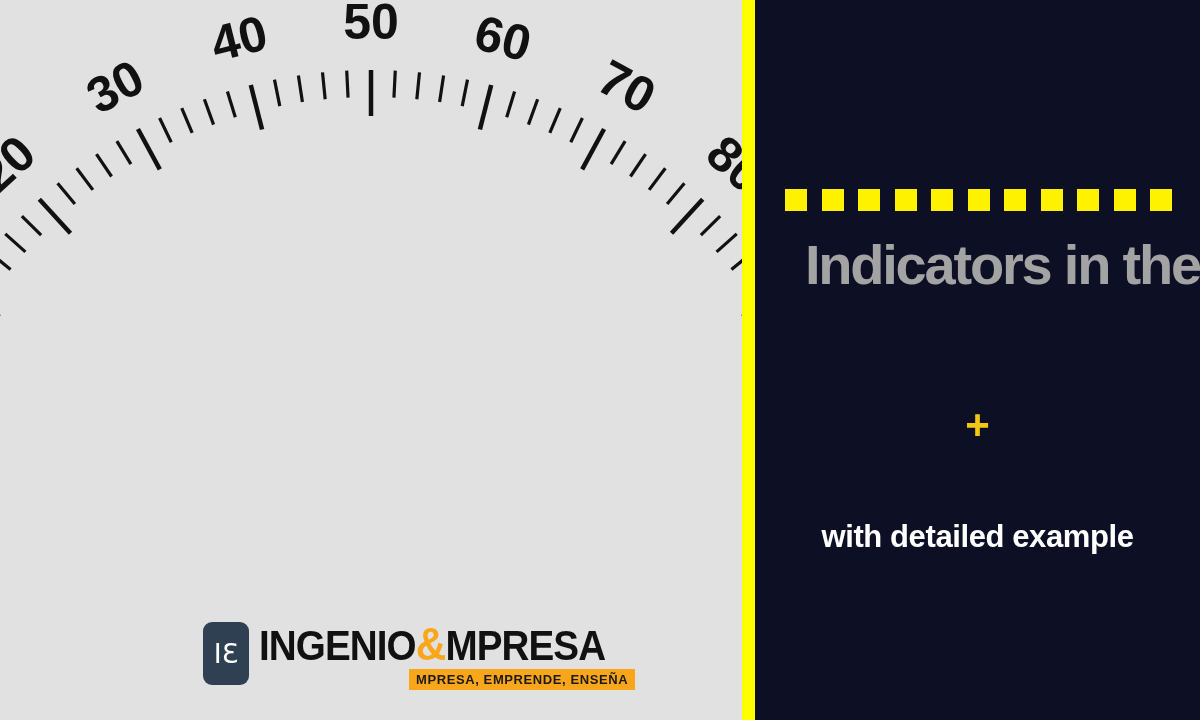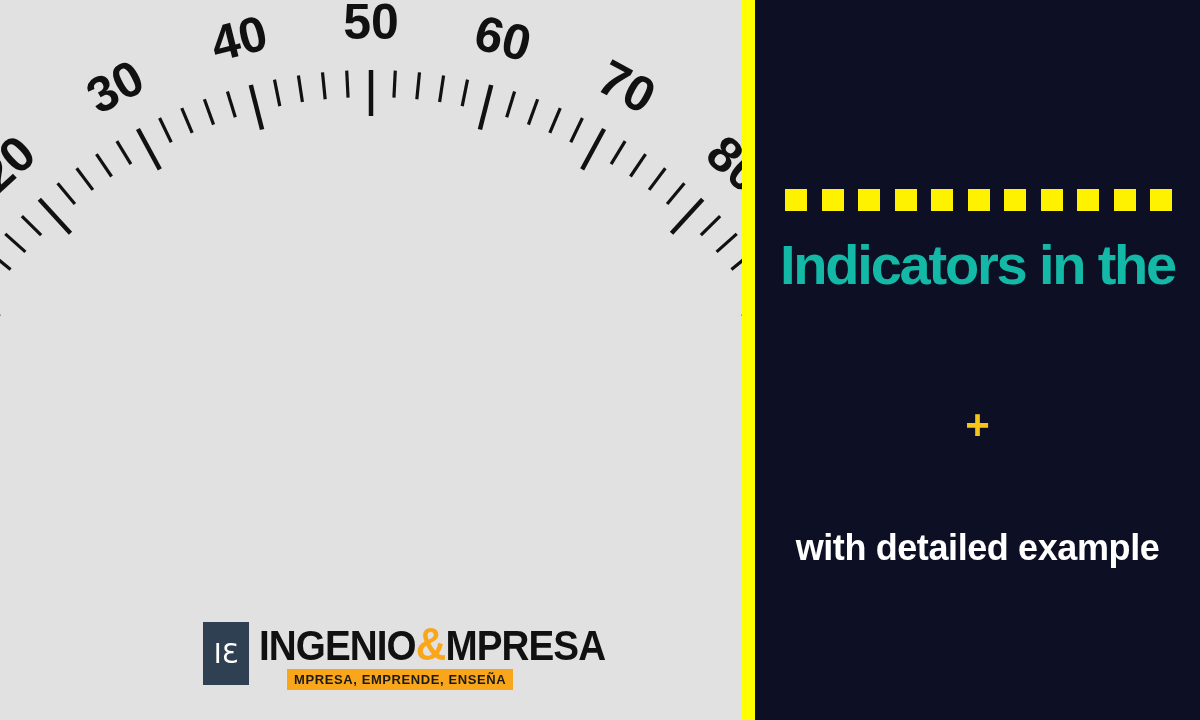--- a/index.html
+++ b/index.html
@@ -62,22 +62,22 @@
   }
   .dash-rule span {
     display:block;
     width:22px; height:22px;
     background:#FFF200;
   }
 
   .headline {
     position:absolute;
     left:0; right:0; top:236px;
-    text-align:center;
-    color:#14b8a6;
+    text-align:right;
+    color:#a3a3a3;
     font-size:56px;
     font-weight:bold;
     line-height:1.04;
     letter-spacing:-2.2px;
   }
   .headline .l2 { letter-spacing:-1.6px; }
 
   .plus-mark {
     position:absolute;
     left:0; right:0; top:404px;
@@ -96,25 +96,24 @@
     font-size:33px;
     font-weight:bold;
     letter-spacing:-0.6px;
     line-height:1;
   }
   .sub-white {
     position:absolute;
     left:0; right:0; top:521px;
     text-align:center;
     color:#FFFFFF;
-    font-size:36px;
+    font-size:31px;
     font-weight:bold;
     letter-spacing:-0.4px;
     line-height:1;
-    margin-top:9px;
   }
 
   
   .logo {
     position:absolute;
     left:203px; top:622px;
     display:flex;
     align-items:flex-start;
     height:78px;
   }
@@ -122,26 +121,27 @@
     width:46px; height:63px;
     background:#2E4052;
     color:#FFFFFF;
     display:flex;
     align-items:center;
     justify-content:center;
     font-family:"DejaVu Sans", sans-serif;
     font-size:27px;
     line-height:1;
     flex:0 0 46px;
+    border-radius:9px;
   }
   .logo-right {
     margin-left:10px;
     display:flex;
     flex-direction:column;
-    align-items:flex-start;
+    align-items:flex-end;
   }
   .logo-word {
     font-size:42px;
     font-weight:bold;
     line-height:0.96;
     color:#111111;
     letter-spacing:-1px;
     white-space:nowrap;
     font-family:"Liberation Sans Narrow","Liberation Sans",sans-serif;
     transform:scaleX(0.92);

